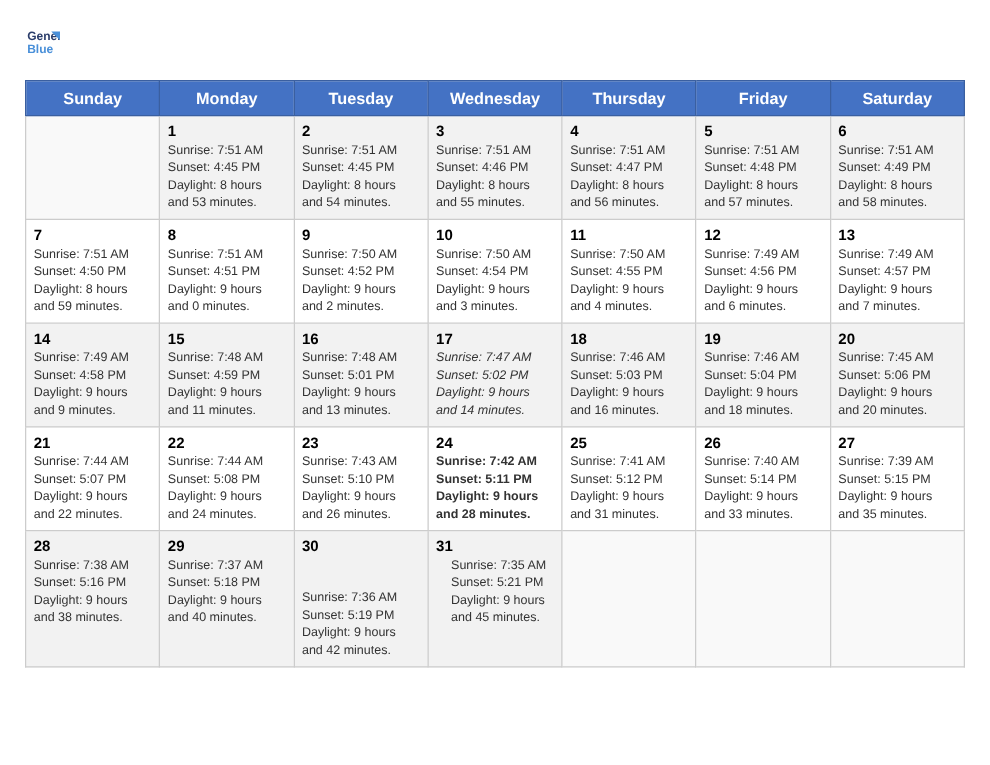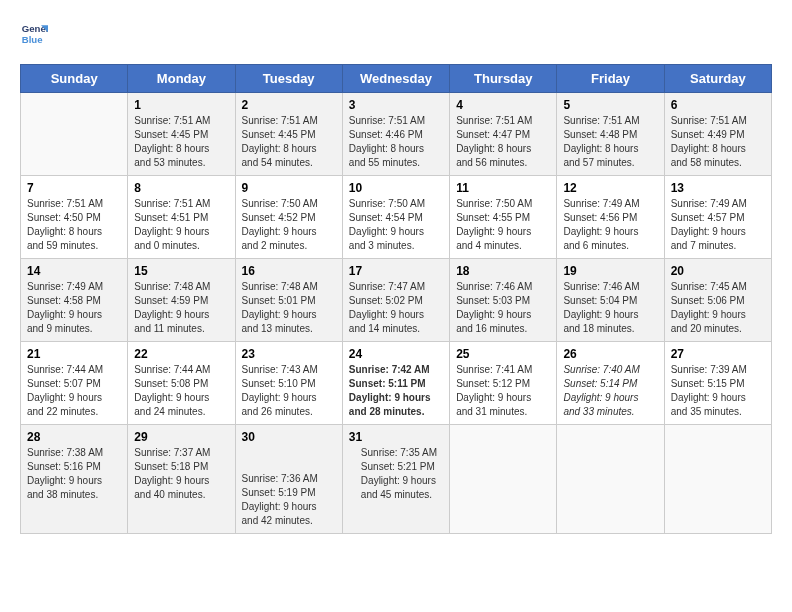--- a/index.html
+++ b/index.html
@@ -225,21 +225,21 @@
         </td>
         <td>
           <span class="day-number">16</span>
           <div class="day-info" style="white-space: pre-line;">Sunrise: 7:48 AM
 Sunset: 5:01 PM
 Daylight: 9 hours
 and 13 minutes.</div>
         </td>
         <td>
           <span class="day-number">17</span>
-          <div class="day-info" style="white-space: pre-line;">Sunrise: 7:47 AM
+          <div class="day-info" style="white-space: pre-line; font-style: italic;">Sunrise: 7:47 AM
 Sunset: 5:02 PM
 Daylight: 9 hours
 and 14 minutes.</div>
         </td>
         <td>
           <span class="day-number">18</span>
           <div class="day-info" style="white-space: pre-line;">Sunrise: 7:46 AM
 Sunset: 5:03 PM
 Daylight: 9 hours
 and 16 minutes.</div>
@@ -290,21 +290,21 @@
         </td>
         <td>
           <span class="day-number">25</span>
           <div class="day-info" style="white-space: pre-line;">Sunrise: 7:41 AM
 Sunset: 5:12 PM
 Daylight: 9 hours
 and 31 minutes.</div>
         </td>
         <td>
           <span class="day-number">26</span>
-          <div class="day-info" style="white-space: pre-line; font-style: italic;">Sunrise: 7:40 AM
+          <div class="day-info" style="white-space: pre-line;">Sunrise: 7:40 AM
 Sunset: 5:14 PM
 Daylight: 9 hours
 and 33 minutes.</div>
         </td>
         <td>
           <span class="day-number">27</span>
           <div class="day-info" style="white-space: pre-line;">Sunrise: 7:39 AM
 Sunset: 5:15 PM
 Daylight: 9 hours
 and 35 minutes.</div>

